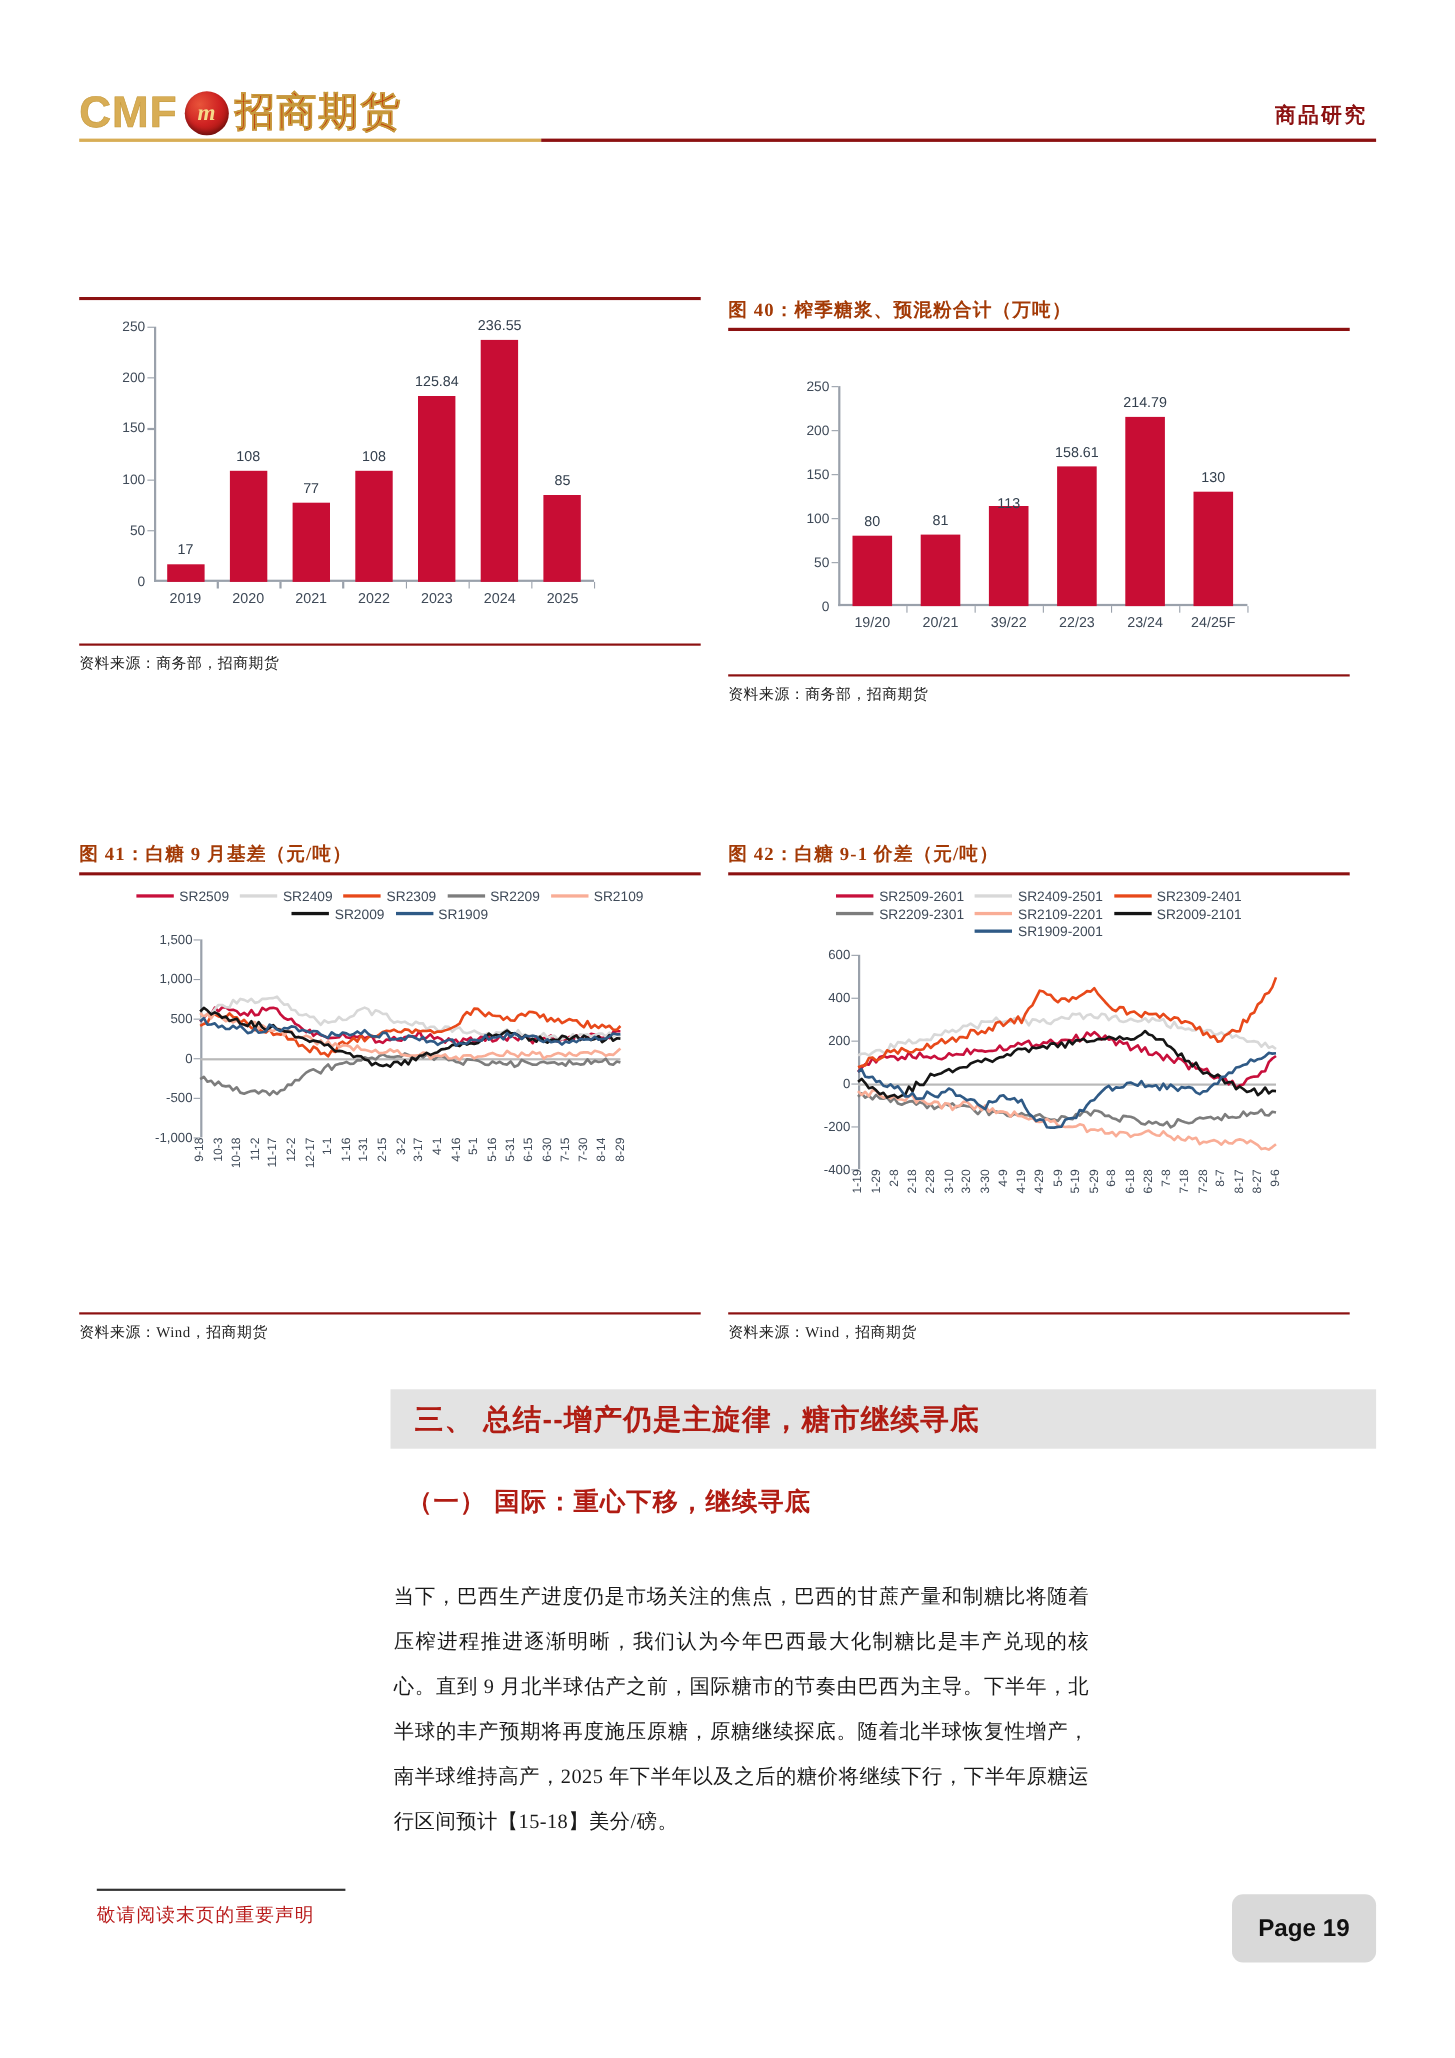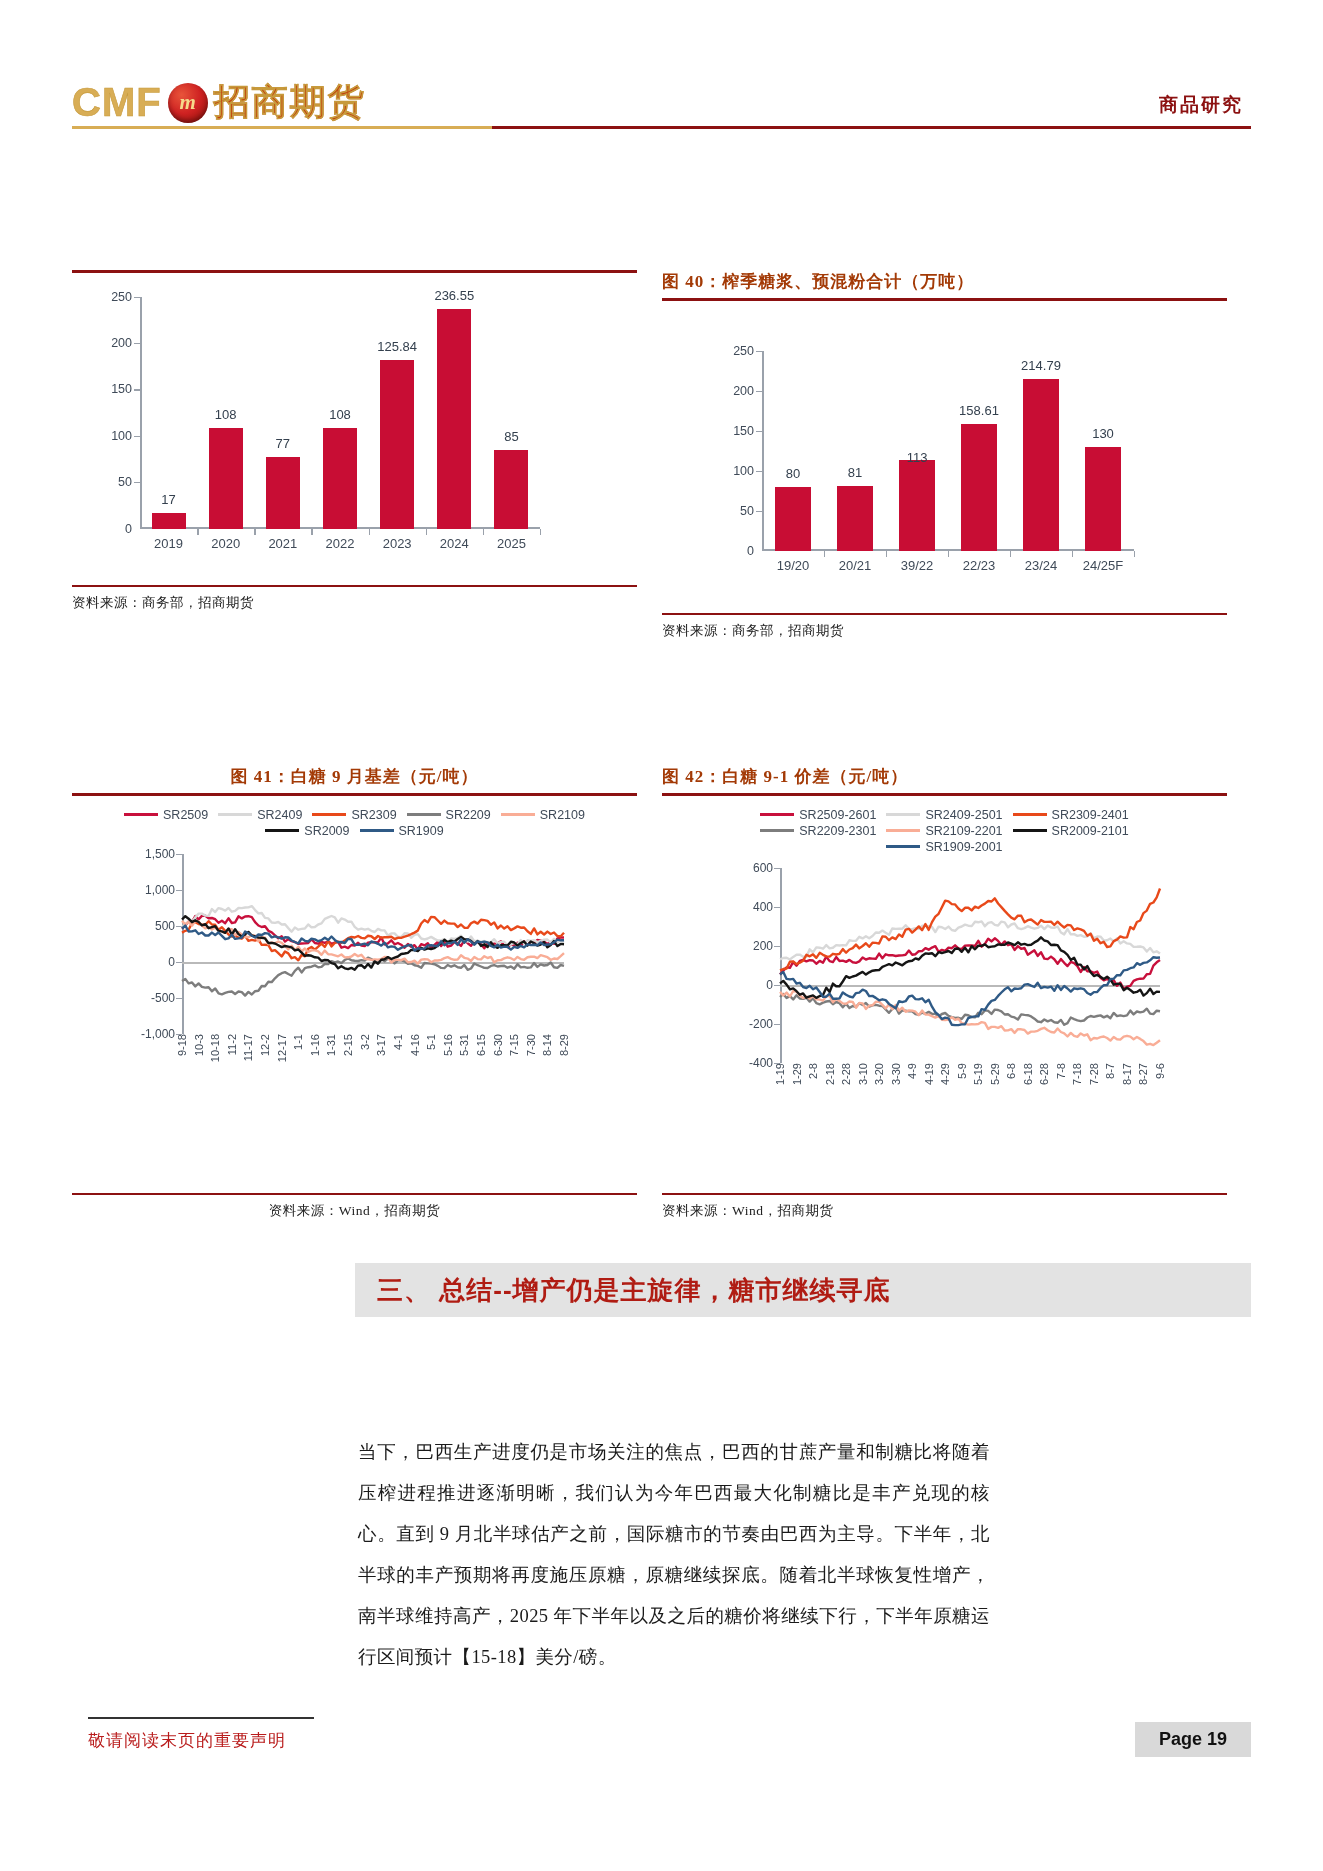--- a/index.html
+++ b/index.html
@@ -117,23 +117,23 @@
   }
 
   
   .foot-rule { position: absolute; left: 88px; top: 1717px; width: 226px; height: 1.6px; background: #333; }
   .foot-txt {
     position: absolute; left: 88px; top: 1729px;
     font-family: "Liberation Serif", serif; font-size: 17px; color: #b91c1c; letter-spacing: 1px;
   }
   .pagebox {
     position: absolute; right: 72px; top: 1722px;
-    background: #d9d9d9; padding: 7px 24px;
+    background: #d9d9d9; padding: 18px 24px;
     font-family: "Liberation Sans", sans-serif; font-weight: bold;
-    font-size: 18px; color: #111;
+    font-size: 22px; color: #111; border-radius: 10px;
   }
 </style>
 </head>
 <body>
 
 <div class="page">
 
   <div class="hdr">
     <div class="hdr-logo">
       <span class="cmf-text">CMF</span>
@@ -241,21 +241,21 @@
             <div class="bar-lbl" style="left: 341px; bottom: 110px;">130</div>
             <div class="x-lbl" style="left: 341px;">24/25F</div>
             <div class="tick-v" style="left: 372px;"></div>
           </div>
         </div>
     </div>
     <div class="fig-src-rule"></div>
     <div class="fig-src">资料来源：商务部，招商期货</div>
   </div>
 
-  <div class="fig" style="left:72px; top:765px; width:565px;text-align:center;">
+  <div class="fig" style="left:72px; top:765px; width:565px;">
     <div class="fig-title">图 41：白糖 9 月基差（元/吨）</div>
     <div class="fig-rule"></div>
     <div class="fig-body" style="height:395px;">
       <div class="legend" id="legend-41" style="padding:12px 14px 4px 14px;">
           <div class="lg-item">
             <span class="lg-swatch" style="background: rgb(200, 16, 60);"></span>
             <span class="lg-txt">SR2509</span>
           </div>
           <div class="lg-item">
             <span class="lg-swatch" style="background: rgb(216, 216, 216);"></span>
@@ -425,20 +425,21 @@
         </div>
     </div>
     <div class="fig-src-rule"></div>
     <div class="fig-src">资料来源：Wind，招商期货</div>
   </div>
 
   <div class="h2band" style="left:355px; top:1263px; width:896px; height:54px;">
     <span class="h2txt">三、  总结--增产仍是主旋律，糖市继续寻底</span>
   </div>
 
+  <div class="h3" style="left:370px; top:1350px;">（一）    国际：重心下移，继续寻底</div>
 
   <div class="para" style="left:358px; top:1432px; width:632px;">当下，巴西生产进度仍是市场关注的焦点，巴西的甘蔗产量和制糖比将随着压榨进程推进逐渐明晰，我们认为今年巴西最大化制糖比是丰产兑现的核心。直到 9 月北半球估产之前，国际糖市的节奏由巴西为主导。下半年，北半球的丰产预期将再度施压原糖，原糖继续探底。随着北半球恢复性增产，南半球维持高产，2025 年下半年以及之后的糖价将继续下行，下半年原糖运行区间预计【15-18】美分/磅。</div>
 
   <div class="foot-rule"></div>
   <div class="foot-txt">敬请阅读末页的重要声明</div>
   <div class="pagebox">Page 19</div>
 
 </div>
 
 </body></html>

